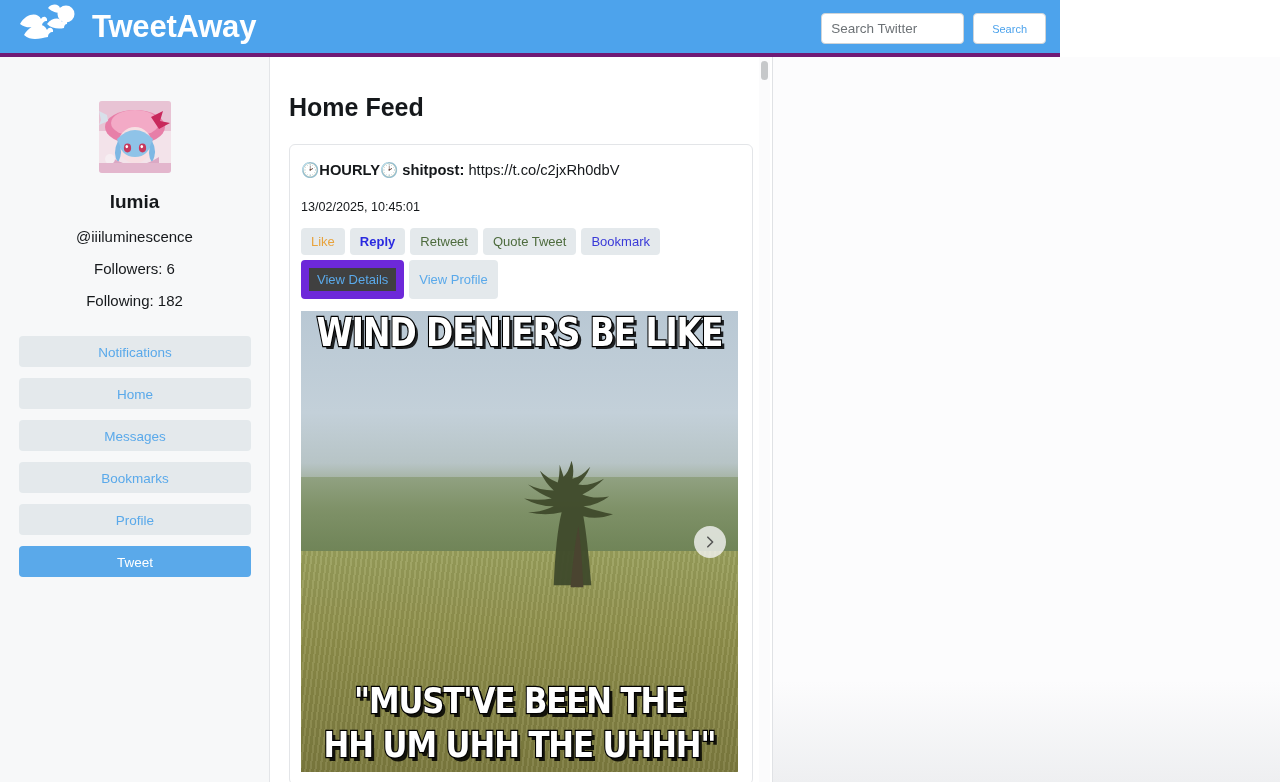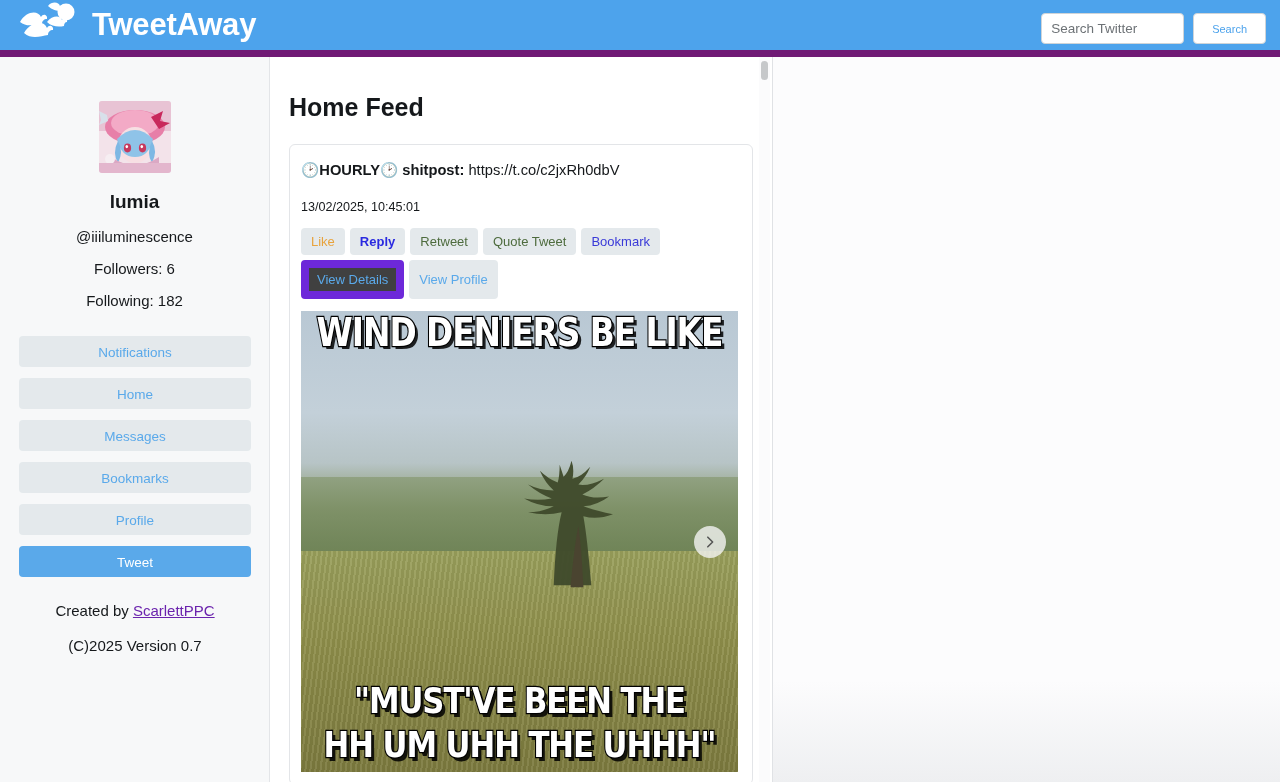--- a/index.html
+++ b/index.html
@@ -7,24 +7,24 @@
     margin: 0; padding: 0;
     width: 1280px; height: 782px;
     overflow: hidden;
     font-family: "Liberation Sans", sans-serif;
     background: #ffffff;
   }
 
   
   #app-header {
     position: absolute; top: 0; left: 0;
-    width: 1280px; height: 57px;
+    width: 1060px; height: 57px;
     background: #4da3ec;
     display: flex; align-items: center;
-    border-bottom: 7px solid #701a75;
+    border-bottom: 4px solid #701a75;
   }
   #brand-logo {
     margin-left: 14px;
     width: 66px; height: 46px;
     flex: 0 0 auto;
   }
   #brand-title {
     margin-left: 12px;
     color: #ffffff;
     font-size: 31px;
@@ -318,24 +318,20 @@
 
     <div id="nav-list">
       <button class="nav-item">Notifications</button>
       <button class="nav-item">Home</button>
       <button class="nav-item">Messages</button>
       <button class="nav-item">Bookmarks</button>
       <button class="nav-item">Profile</button>
       <button class="nav-item primary">Tweet</button>
     </div>
 
-    <div id="sidebar-footer">
-      <div id="credit-line"><span>Created by </span><a id="credit-link">ScarlettPPC</a></div>
-      <div id="version-line">(C)2025 Version 0.7</div>
-    </div>
   </div>
 
   <div id="feed-column">
     <div id="feed-title">Home Feed</div>
 
     <div class="tweet-card">
 
       <div class="tweet-text"><span class="author">🕑HOURLY🕑 shitpost</span><span class="author">: </span><span>https://t.co/c2jxRh0dbV</span></div>
 
       <div class="tweet-time">13/02/2025, 10:45:01</div>

